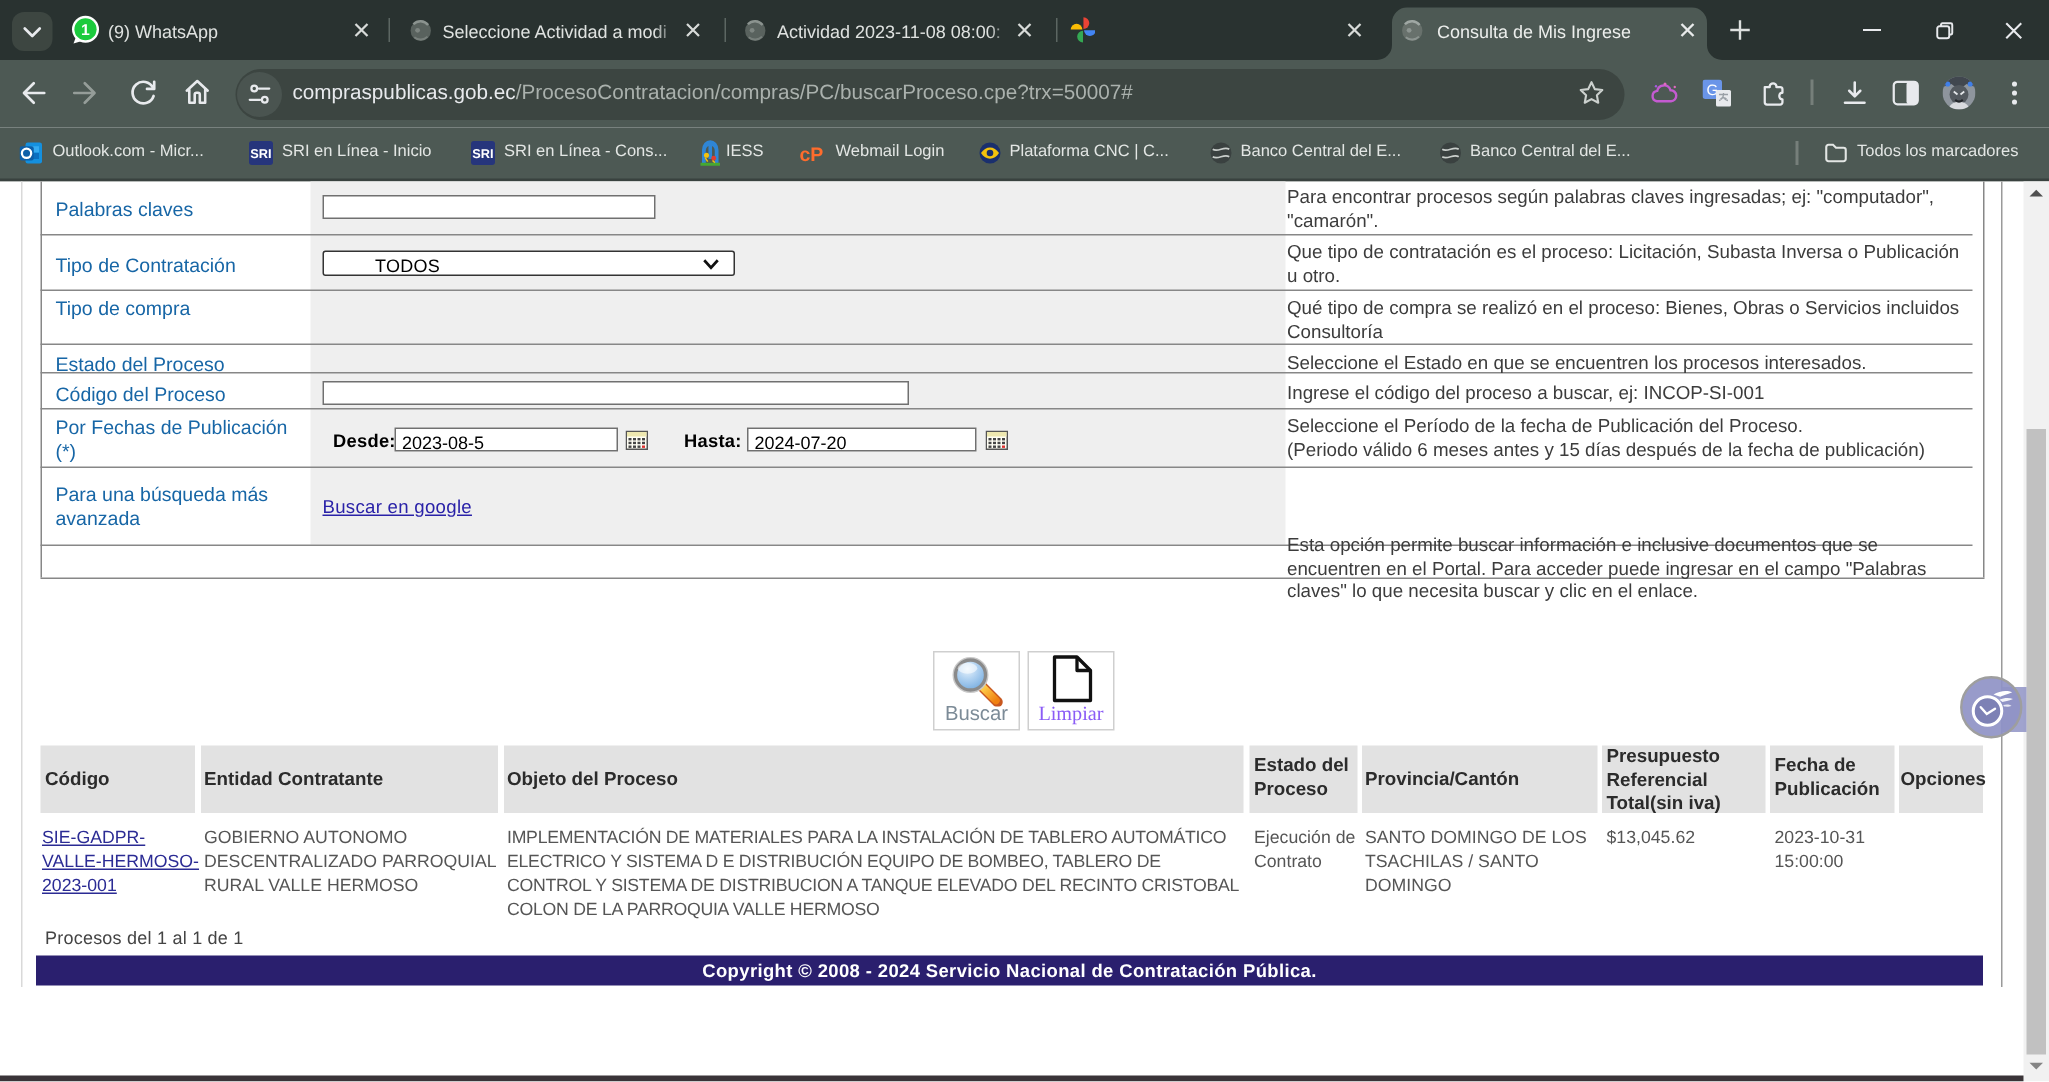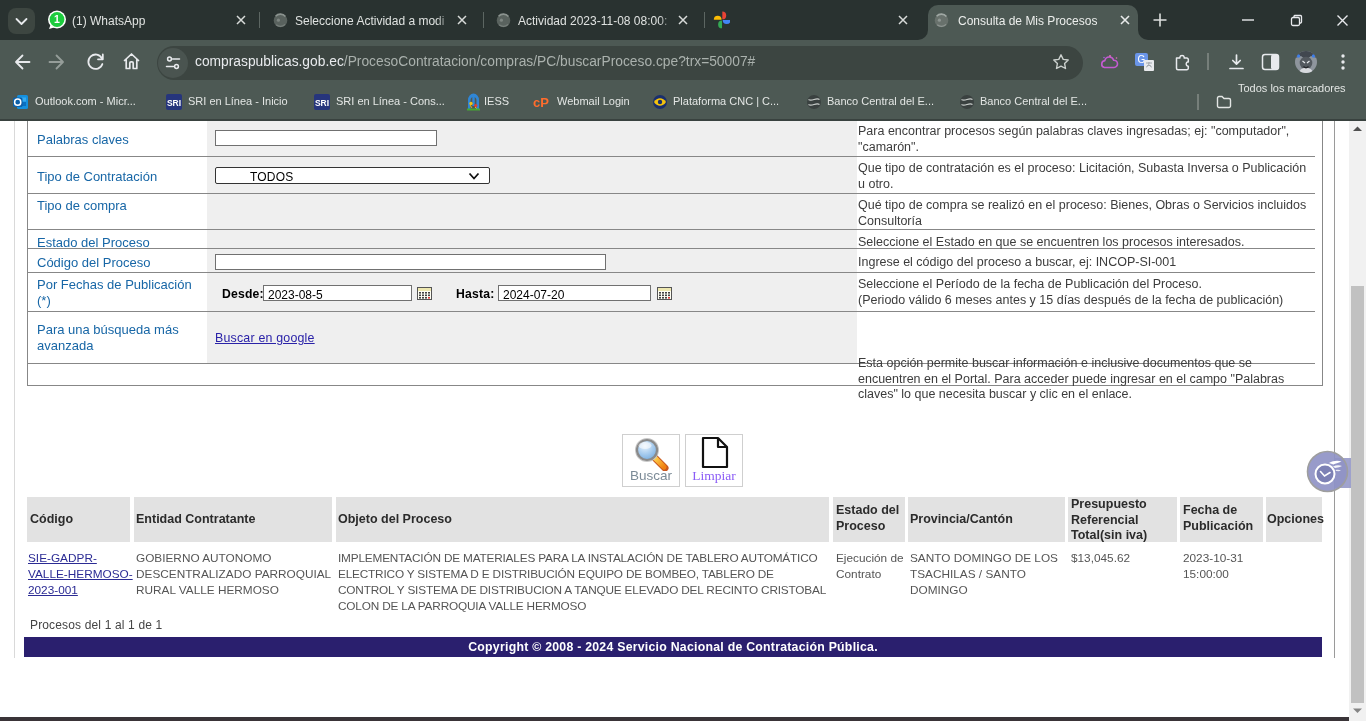--- a/index.html
+++ b/index.html
@@ -34,21 +34,21 @@
       <path d="M8.5 11 L13.5 16 L18.5 11" stroke="#e8eaed" stroke-width="1.8" fill="none" stroke-linecap="round" stroke-linejoin="round"></path>
     </svg>
 </div>
 
 <svg class="abs" style="left:47px;top:10px" width="19" height="20">
   <circle cx="10" cy="9.5" r="9" fill="#fff"></circle>
   <path d="M3.5 15 L2 19 L7 17.5 Z" fill="#fff"></path>
   <circle cx="10" cy="9.5" r="7.4" fill="#1bcb3d"></circle>
   <text x="10" y="13.2" font-size="10.5" font-weight="bold" fill="#fff" text-anchor="middle">1</text>
 </svg>
-<div class="abs tabtitle" style="left:72px;top:14px;width:150px;">(1) WhatsApp</div>
+<div class="abs tabtitle" style="left:72px;top:14px;width:150px;">(9) WhatsApp</div>
 <svg class="abs" style="left:235px;top:14px" width="12" height="12">
     <path d="M2 2 L10 10 M10 2 L2 10" stroke="#d8dbd9" stroke-width="1.5"></path>
   </svg>
 <div class="abs tabsep" style="left:259px;"></div>
 
 <svg class="abs" style="left:273px;top:13px" width="15" height="15">
   <circle cx="7.5" cy="7.5" r="6.8" fill="#59625e"></circle>
   <path d="M2.6 3.2 A6.5 6.5 0 0 1 12.4 3.6" stroke="#8b938f" stroke-width="1.6" fill="none"></path>
   <path d="M3.2 11.8 A6.5 6.5 0 0 0 12 11.4" stroke="#777f7b" stroke-width="1.3" fill="none"></path>
   <circle cx="5.4" cy="7.2" r="1.6" fill="#7d8581"></circle>
@@ -88,21 +88,21 @@
 <div class="abs" style="left:918px;top:30px;width:10px;height:10px;background:#4d5954;"></div>
 <div class="abs" style="left:918px;top:30px;width:10px;height:10px;background:#293230;border-bottom-right-radius:10px;"></div>
 <div class="abs" style="left:1138px;top:30px;width:10px;height:10px;background:#4d5954;"></div>
 <div class="abs" style="left:1138px;top:30px;width:10px;height:10px;background:#293230;border-bottom-left-radius:10px;"></div>
 <svg class="abs" style="left:934px;top:13px" width="15" height="15">
   <circle cx="7.5" cy="7.5" r="6.8" fill="#68716c"></circle>
   <path d="M2.6 3.2 A6.5 6.5 0 0 1 12.4 3.6" stroke="#9fa7a3" stroke-width="1.6" fill="none"></path>
   <path d="M3.2 11.8 A6.5 6.5 0 0 0 12 11.4" stroke="#8d9591" stroke-width="1.3" fill="none"></path>
   <circle cx="5.4" cy="7.2" r="1.6" fill="#8d9591"></circle>
 </svg>
-<div class="abs tabtitle" style="left:958px;top:14px;color:#eceeec;">Consulta de Mis Procesos</div>
+<div class="abs tabtitle" style="left:958px;top:14px;color:#eceeec;">Consulta de Mis Ingrese</div>
 <svg class="abs" style="left:1119px;top:14px" width="12" height="12">
     <path d="M2 2 L10 10 M10 2 L2 10" stroke="#e8eaea" stroke-width="1.6"></path>
   </svg>
 
 <svg class="abs" style="left:1153px;top:13px" width="14" height="14">
     <path d="M7 0.5 V13.5 M0.5 7 H13.5" stroke="#dde0de" stroke-width="1.6"></path>
   </svg>
 
 <svg class="abs" style="left:1241px;top:14px" width="14" height="12">
     <path d="M1 6 H13" stroke="#e8eaed" stroke-width="1.4"></path>
@@ -237,21 +237,21 @@
 <div class="abs bmtext" style="left:827px;top:95px;">Banco Central del E...</div>
 <svg class="abs" style="left:959px;top:94px" width="16" height="16">
     <circle cx="8" cy="8" r="7" fill="#3a4140"></circle>
     <path d="M2.5 5.5 C6 8,10 3,13.5 5.5 M2.5 10.5 C6 13,10 8,13.5 10.5" stroke="#c9cecb" stroke-width="1.1" fill="none"></path>
   </svg>
 <div class="abs bmtext" style="left:980px;top:95px;">Banco Central del E...</div>
 <div class="abs" style="left:1197px;top:94px;width:1.5px;height:16px;background:#767f7a;"></div>
 <svg class="abs" style="left:1216px;top:95px" width="16" height="14">
     <path d="M1.5 3 A1.5 1.5 0 0 1 3 1.5 H6 L8 3.5 H13 A1.5 1.5 0 0 1 14.5 5 V11 A1.5 1.5 0 0 1 13 12.5 H3 A1.5 1.5 0 0 1 1.5 11 Z" fill="none" stroke="#e3e6e4" stroke-width="1.4"></path>
   </svg>
-<div class="abs bmtext" style="left:1238px;top:82px;">Todos los marcadores</div>
+<div class="abs bmtext" style="left:1238px;top:95px;">Todos los marcadores</div>
 
 <div class="abs" id="page"></div>
 
 <div class="abs" style="left:14px;top:121px;width:1px;height:537px;background:#d9d9d9;"></div>
 <div class="abs" style="left:1334px;top:121px;width:1px;height:537px;background:#9a9a9a;"></div>
 
 <div class="abs" style="left:207px;top:121px;width:650px;height:242px;background:#efefef;"></div>
 <div class="abs" style="left:27px;top:121px;width:1px;height:264px;background:#878787;"></div>
 <div class="abs" style="left:1322px;top:121px;width:1px;height:264px;background:#878787;"></div>
 <div class="abs hline" style="top:156px;"></div>

